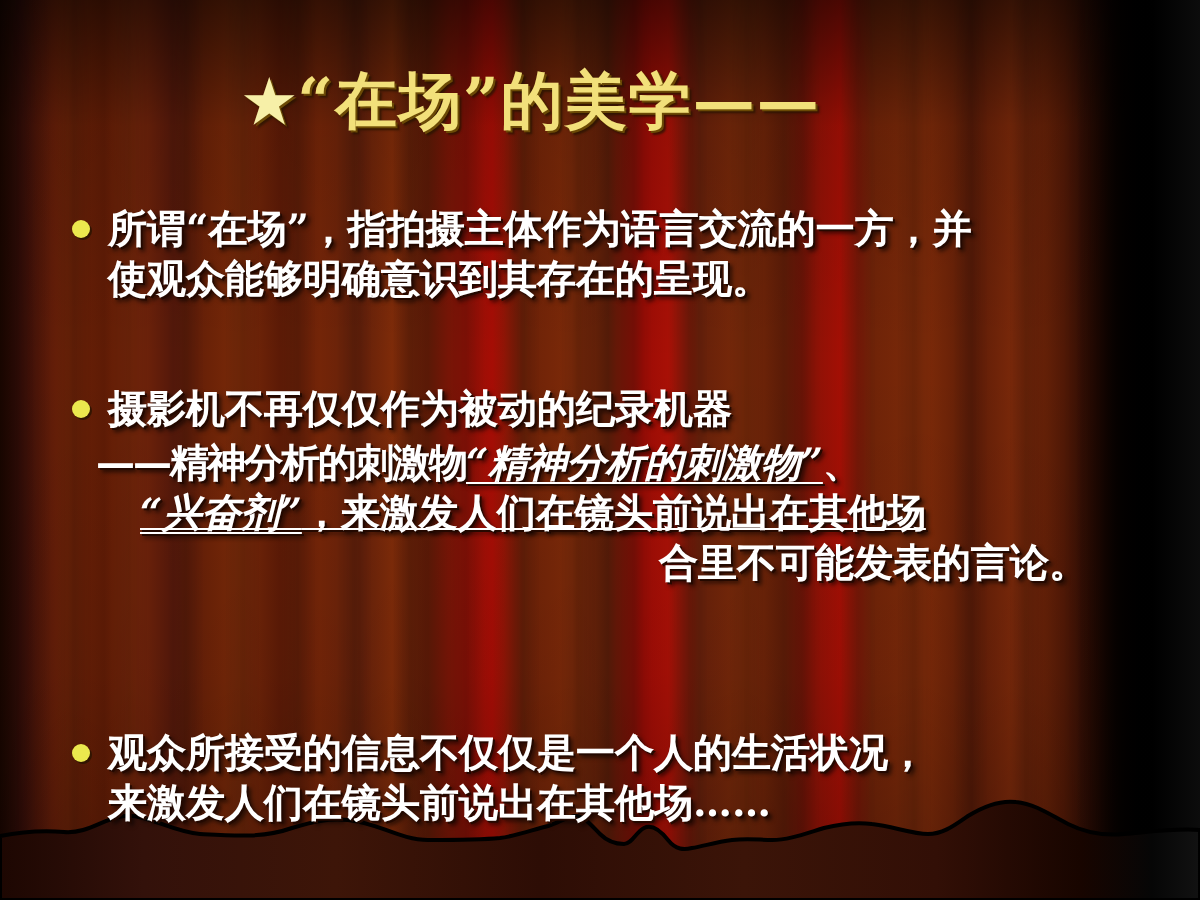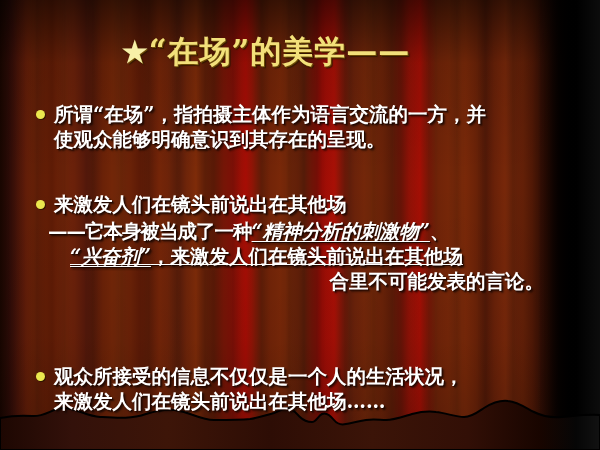--- a/index.html
+++ b/index.html
@@ -222,24 +222,24 @@
   <div class="body">
 
     <div class="bullet b1">
       <span class="dot"></span>
       <div>所谓“在场”，指拍摄主体作为语言交流的一方，并</div>
       <div>使观众能够明确意识到其存在的呈现。</div>
     </div>
 
     <div class="bullet b2">
       <span class="dot"></span>
-      <div>来激发人们在镜头前说出在其他场</div>
+      <div>摄影机不再仅仅作为被动的纪录机器</div>
     </div>
     <div class="bullet" style="padding-left:40px;margin-top:2px;">
-      <div class="sub-line"><span class="dash">——它本身被当成了一种</span><span class="em">“精神分析的刺激物”</span><span>、</span></div>
+      <div class="sub-line"><span class="dash">——精神分析的刺激物</span><span class="em">“精神分析的刺激物”</span><span>、</span></div>
       <div class="sub-line indent2"><span class="em">“兴奋剂”</span><span>，来激发人们在镜头前说出在其他场</span></div>
       <div class="sub-line right">合里不可能发表的言论。</div>
     </div>
 
     <div class="bullet b3">
       <span class="dot"></span>
       <div>观众所接受的信息不仅仅是一个人的生活状况，</div>
       <div>来激发人们在镜头前说出在其他场……</div>
     </div>
 

